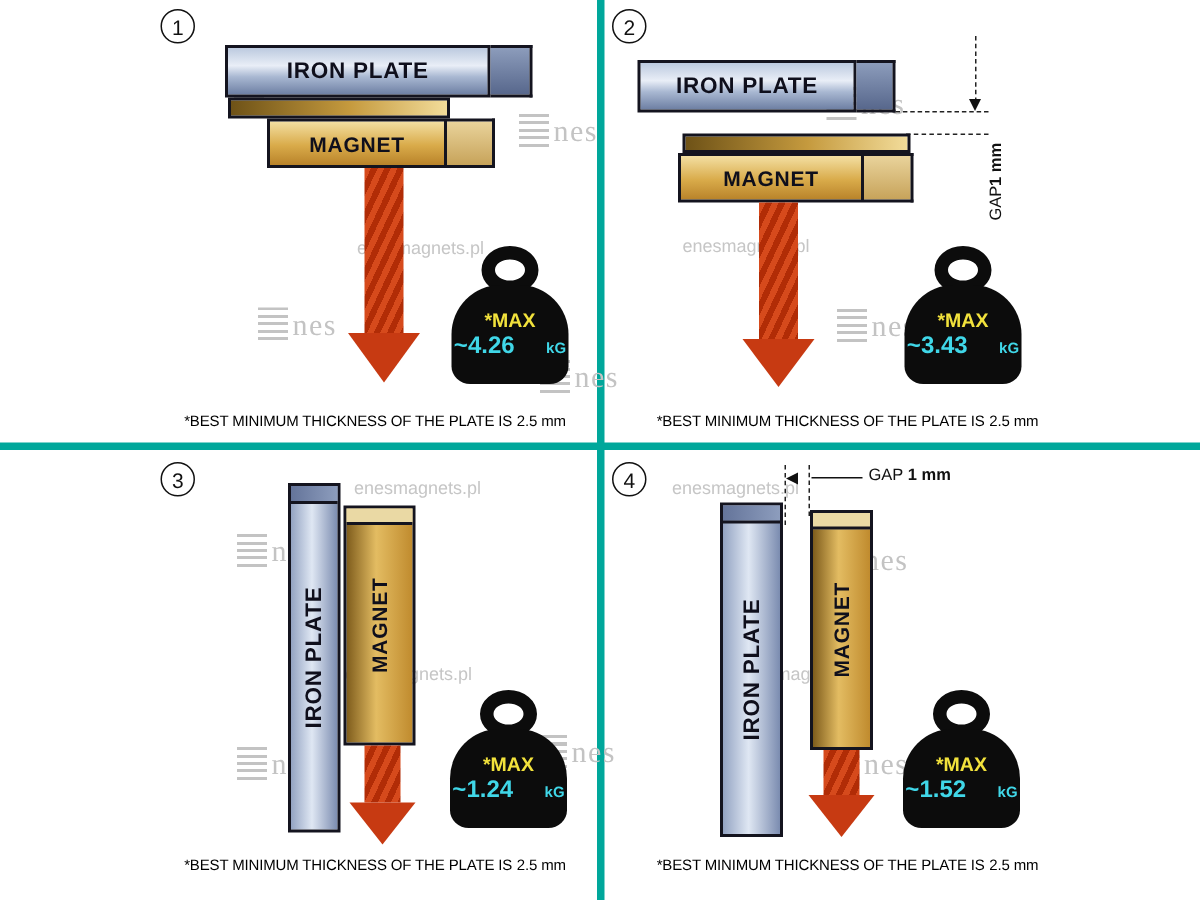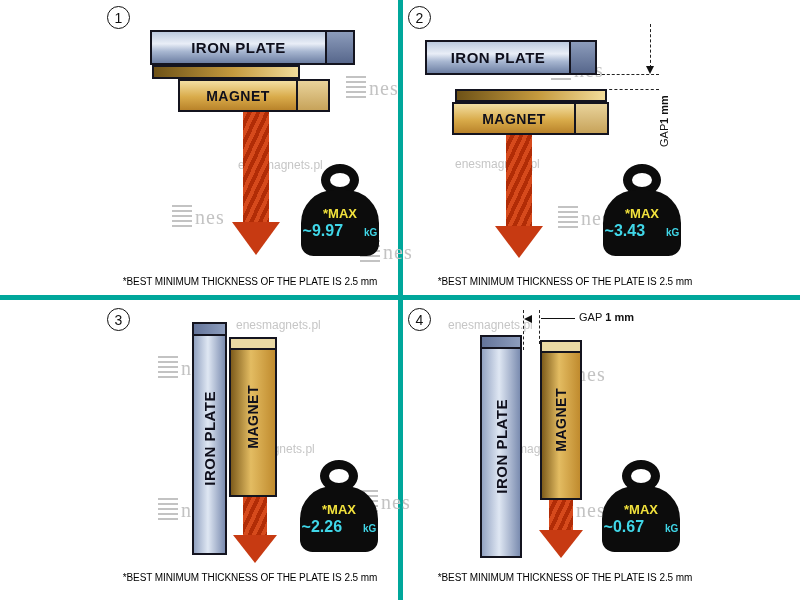--- a/index.html
+++ b/index.html
@@ -118,21 +118,21 @@
       </div>
     <div class="abs magnet-end-h" style="left:298px;top:79px;width:32px;height:33px;"></div>
 
     <div class="abs arrow-body" style="left:243px;top:112px;width:26px;height:112px;"></div>
     <div class="abs arrow-head" style="left:232px;top:222px;border-left:24px solid transparent;border-right:24px solid transparent;border-top:33px solid #c73a12;"></div>
 
     <div class="abs kb-handle" style="left:321px;top:164px;width:38px;height:32px;"></div>
     <div class="abs kb-bell" style="left:301px;top:190px;width:78px;height:66px;">
       <span class="kb-max">*MAX</span>
       <span class="kb-line">
-          <span class="kb-val">~9.97</span>
+          <span class="kb-val">~4.26</span>
           <span class="kb-unit">kG</span>
         </span>
     </div>
 
     <div class="abs caption" style="left:118px;top:276px;width:264px;">
       <span>*BEST MINIMUM THICKNESS OF THE PLATE IS</span><span class="bold">2.5 mm</span>
     </div>
   </div>
 
   <div class="abs" style="left:403px;top:0;width:397px;height:295px;">
@@ -215,21 +215,21 @@
       <span class="vlabel vlabel-magnet">MAGNET</span>
     </div>
 
     <div class="abs arrow-body" style="left:243px;top:197px;width:24px;height:38px;"></div>
     <div class="abs arrow-head" style="left:233px;top:235px;border-left:22px solid transparent;border-right:22px solid transparent;border-top:28px solid #c73a12;"></div>
 
     <div class="abs kb-handle" style="left:320px;top:160px;width:38px;height:32px;"></div>
     <div class="abs kb-bell" style="left:300px;top:186px;width:78px;height:66px;">
       <span class="kb-max">*MAX</span>
       <span class="kb-line">
-          <span class="kb-val">~2.26</span>
+          <span class="kb-val">~1.24</span>
           <span class="kb-unit">kG</span>
         </span>
     </div>
 
     <div class="abs caption" style="left:118px;top:272px;width:264px;">
       <span>*BEST MINIMUM THICKNESS OF THE PLATE IS</span><span class="bold">2.5 mm</span>
     </div>
   </div>
 
   <div class="abs" style="left:403px;top:300px;width:397px;height:300px;">
@@ -265,21 +265,21 @@
       <span class="vlabel vlabel-magnet">MAGNET</span>
     </div>
 
     <div class="abs arrow-body" style="left:146px;top:200px;width:24px;height:30px;"></div>
     <div class="abs arrow-head" style="left:136px;top:230px;border-left:22px solid transparent;border-right:22px solid transparent;border-top:28px solid #c73a12;"></div>
 
     <div class="abs kb-handle" style="left:219px;top:160px;width:38px;height:32px;"></div>
     <div class="abs kb-bell" style="left:199px;top:186px;width:78px;height:66px;">
       <span class="kb-max">*MAX</span>
       <span class="kb-line">
-          <span class="kb-val">~0.67</span>
+          <span class="kb-val">~1.52</span>
           <span class="kb-unit">kG</span>
         </span>
     </div>
 
     <div class="abs caption" style="left:22px;top:272px;width:280px;">
       <span>*BEST MINIMUM THICKNESS OF THE PLATE IS</span><span class="bold">2.5 mm</span>
     </div>
   </div>
 
 </div>

